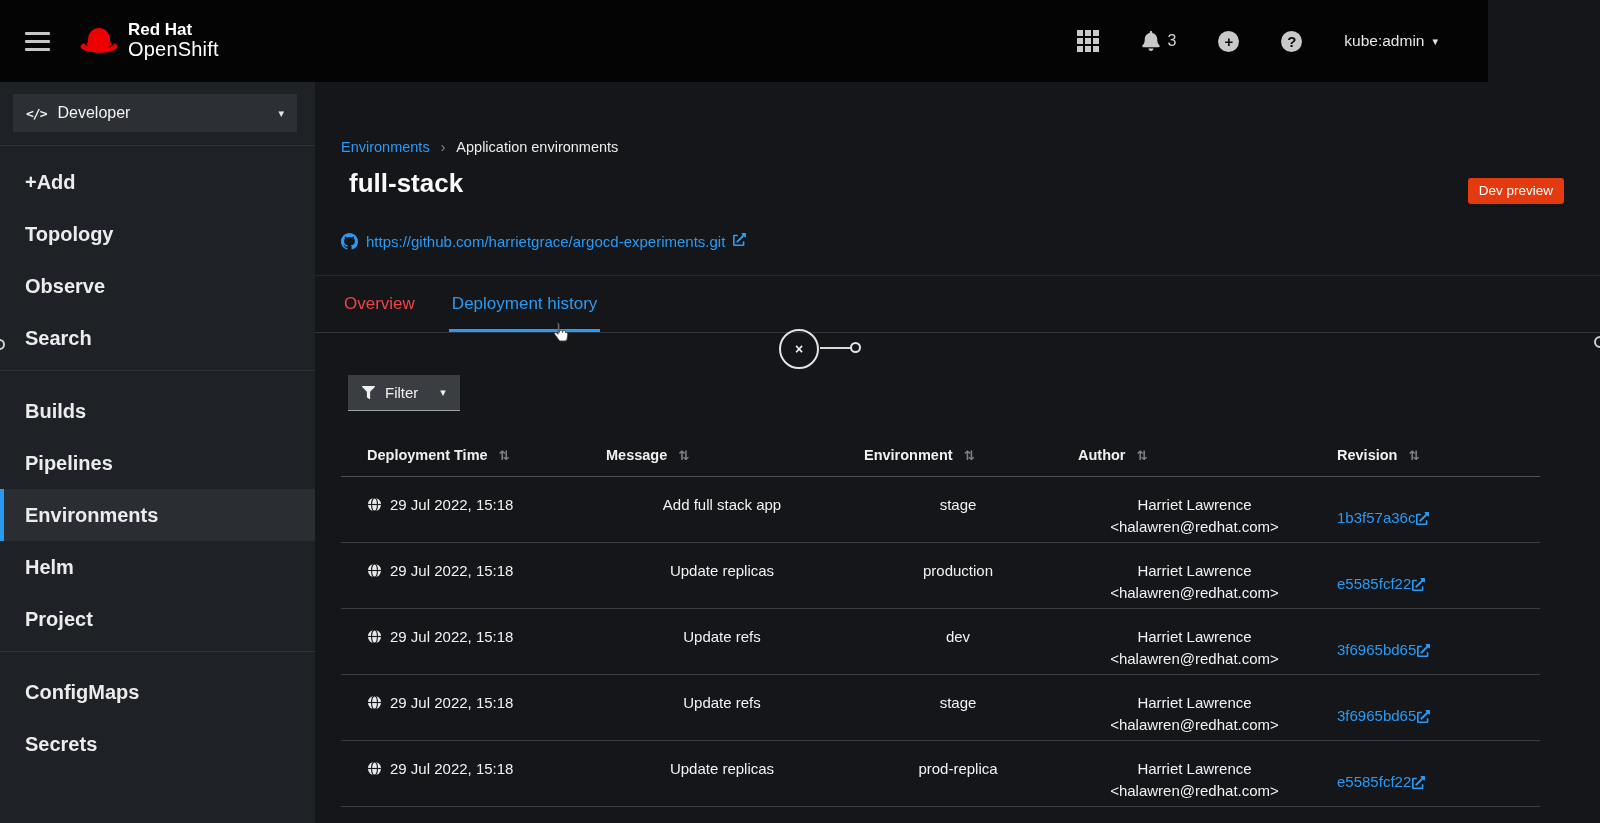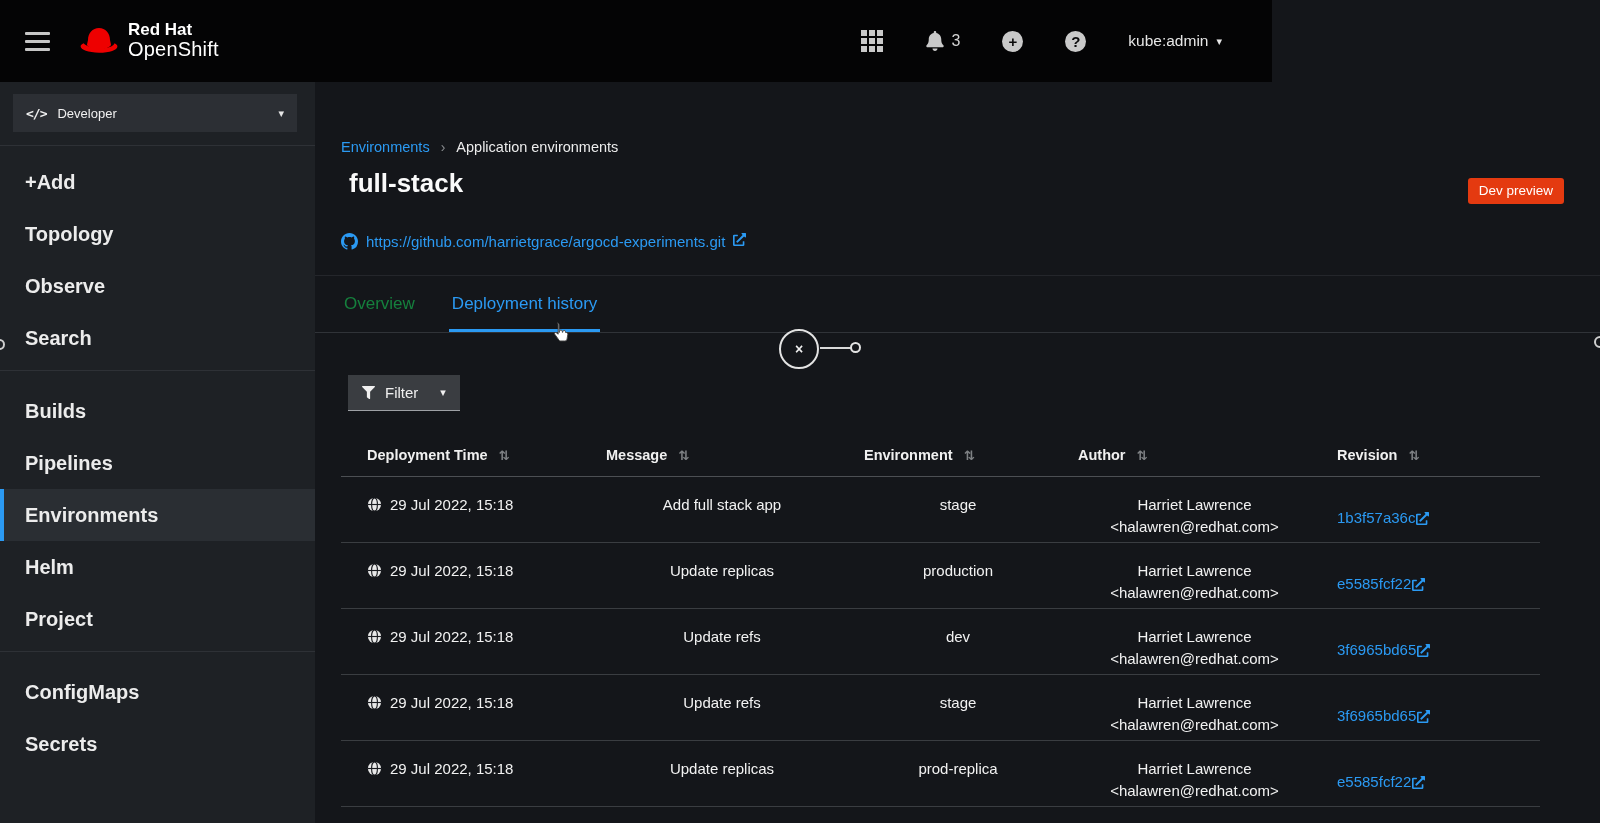--- a/index.html
+++ b/index.html
@@ -1,20 +1,20 @@
 <!DOCTYPE html>
 <html><head>
 <meta charset="utf-8">
 <style>
   * { box-sizing: border-box; margin: 0; padding: 0; }
   html,body { width:1600px; height:823px; overflow:hidden; background:#14161a;
     font-family:"Liberation Sans", sans-serif; position:relative; }
 
   
-  .masthead { position:absolute; top:0; left:0; width:1272px; height:82px;
+  .masthead { position:absolute; top:0; left:0; width:1488px; height:82px;
     background:#040405; display:flex; align-items:center; z-index:5; }
   .hamburger { margin-left:25px; width:25px; display:flex; flex-direction:column; gap:5px; cursor:pointer; }
   .hamburger span { display:block; height:3px; background:#c6c6c6; border-radius:1px; }
   .brand { margin-left:29px; display:flex; align-items:center; gap:9px; }
   .brand-text { color:#fff; line-height:1.08; }
   .brand-line1 { font-size:17px; font-weight:700; }
   .brand-line2 { font-size:20px; font-weight:300; letter-spacing:0.2px; }
   .mast-right { margin-left:auto; margin-right:50px; display:flex; align-items:center; gap:42px; color:#c9c9c9; }
   .mast-icon { display:flex; align-items:center; gap:6px; cursor:pointer; }
   .grid-icon { display:grid; grid-template-columns:repeat(3,6px); grid-template-rows:repeat(3,6px); gap:2px; }
@@ -23,42 +23,42 @@
   .circle-glyph { width:21px; height:21px; border-radius:50%; background:#c9c9c9; color:#0a0a0b;
     font-weight:700; font-size:15px; display:flex; align-items:center; justify-content:center; }
   .user-menu { display:flex; align-items:center; gap:8px; font-size:15.5px; color:#e6e6e6; cursor:pointer; }
   .caret { font-size:11px; color:#e6e6e6; }
 
   
   .sidebar { position:absolute; top:82px; left:0; width:315px; height:741px; background:#1e2125; z-index:2; }
   .persp { margin:12px 18px 0 13px; height:38px; background:#2c2f34; display:flex; align-items:center;
     padding:0 13px; color:#f1f1f1; cursor:pointer; }
   .persp-code { font-family:"DejaVu Sans Mono", monospace; font-weight:700; font-size:13px; letter-spacing:-1px; }
-  .persp-label { margin-left:11px; font-size:13px; flex:1; }
+  .persp-label { margin-left:11px; font-size:16px; flex:1; }
   .sb-divider { border-top:1px solid #2e3136; margin-top:13px; }
   .nav-group { padding-top:10px; padding-bottom:2px; }
   .nav-divider { border-top:1px solid #2e3136; margin:4px 0; }
   .nav-item { height:52px; display:flex; align-items:center; padding-left:25px;
     font-size:20px; color:#ececec; cursor:pointer;font-weight:bold; }
   .nav-item.active { background:#2a2e33; border-left:4px solid #2b9af3; padding-left:21px; }
 
   
   .main { position:absolute; top:82px; left:315px; width:1285px; height:741px; background:#14161a; }
   .breadcrumb { padding:57px 0 0 26px; font-size:14.5px; display:flex; align-items:center; }
   .bc-link { color:#2b9af3; cursor:pointer; }
   .bc-sep { color:#8a8d90; margin:0 11px; font-size:14px; }
   .bc-current { color:#ececec; }
   .page-title { margin:13px 0 0 34px; font-size:26px; font-weight:600; color:#fafafa; }
   .badge { position:absolute; top:96px; right:36px; background:#e43a10; color:#fff;
     font-size:13.5px; padding:5px 11px 6px; border-radius:3px; cursor:default; }
   .repo-row { margin:34px 0 0 26px; display:flex; gap:8px;
     color:#2b9af3; font-size:15px; cursor:pointer; }
   .header-divider { margin-top:25px; border-top:1px solid #24262b; }
   .tabs { display:flex; padding-left:26px; height:57px; border-bottom:1px solid #303338; }
-  .tab { font-size:17px; color:#15803d; display:flex; align-items:center; padding:3px 3px 0;
+  .tab { font-size:17px; color:#ef4444; display:flex; align-items:center; padding:3px 3px 0;
     margin-right:31px; border-bottom:3px solid transparent; cursor:pointer; }
   .tab.active { color:#2b9af3; border-bottom-color:#2b9af3; }
 
   .filter-btn { margin:42px 0 0 33px; display:inline-flex; align-items:center; height:36px;
     background:#3a3d41; border-bottom:1px solid #9ea1a5; padding:0 14px; color:#f0f0f0;
     font-size:15px; cursor:pointer; }
   .filter-label { margin-left:10px; }
   .filter-caret { margin-left:22px; font-size:11px; }
 
   .dep-table { margin:22px 0 0 26px; width:1199px; }

